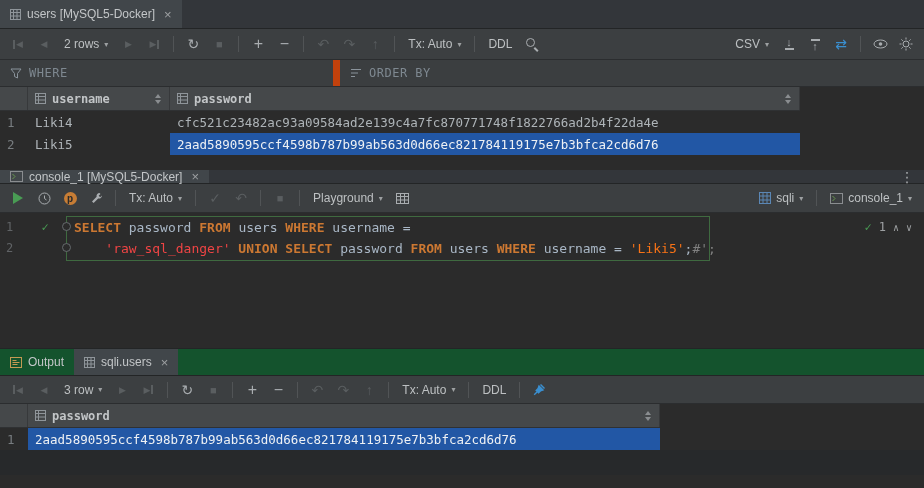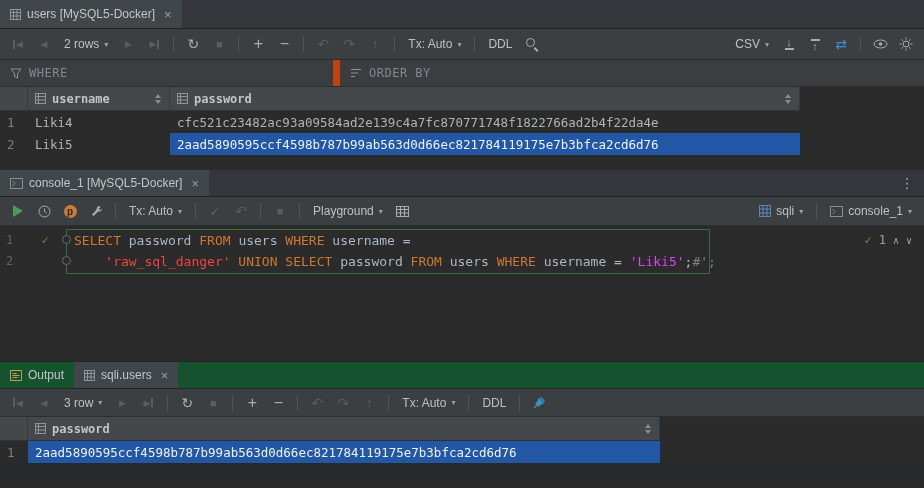--- a/index.html
+++ b/index.html
@@ -62,25 +62,25 @@
   .ed-line { display:flex; height:21px; line-height:21px; }
   .ed-gutter { width:64px; display:flex; flex:none; }
   .ed-num { width:26px; padding-left:6px; color:#606366; font-size:12px; }
   .ed-mark { width:38px; display:flex; align-items:center; justify-content:center; font-size:12px; }
   .ok-check { color:#499c54; font-weight:bold; }
   .ed-code { white-space:pre; padding-left:10px; }
   .stmt-frame { position:absolute; left:66px; top:3px; width:644px; height:45px; border:1px solid #3f6a40; pointer-events:none; }
   .stmt-dot { position:absolute; left:62px; width:9px; height:9px; border:1px solid #666b6e; border-radius:50%; background:#2b2b2b; }
   .inspect { position:absolute; top:7px; right:12px; display:flex; align-items:center; gap:7px; font-size:12px; color:#9da0a2; }
   .inspect .chev { font-size:10px; }
-  .t-kw { color:#cc7832; font-weight:normal; }
+  .t-kw { color:#cc7832; font-weight:bold; }
   .t-id { color:#a9b7c6; }
   .t-op { color:#a9b7c6; }
   .t-str { color:#ef4444; }
-  .t-str2 { color:#d946ef; }
+  .t-str2 { color:#f97316; }
   .t-cmt { color:#808080; }
 
   .bottom-fill { height:25px; background:#27292b; }
   svg { display:block; }
 </style>
 </head>
 <body>
 
 <div class="window">
 
@@ -256,21 +256,21 @@
       <span class="cell w-pass">cfc521c23482ac93a09584ad2e139c4a7fc870771748f1822766ad2b4f22da4e</span>
     </div>
     <div class="grid-row">
       <span class="num">2</span>
       <span class="cell w-user">Liki5</span>
       <span class="cell w-pass selected">2aad5890595ccf4598b787b99ab563d0d66ec821784119175e7b3bfca2cd6d76</span>
     </div>
   </div>
   <div class="grid-spacer"></div>
 
-  <div class="tabbar" style="height:27px">
+  <div class="tabbar" style="height:14px">
     <div class="tab active">
       <span>
           <svg width="13" height="11" viewBox="0 0 13 11">
             <rect x="0.5" y="0.5" width="12" height="10" fill="none" stroke="#8a8d90"></rect>
             <path d="M2.5 3l2.5 2.5L2.5 8" stroke="#6a9a50" fill="none"></path>
           </svg>
         </span>
       <span>console_1 [MySQL5-Docker]</span>
       <span class="tab-close">×</span>
     </div>

